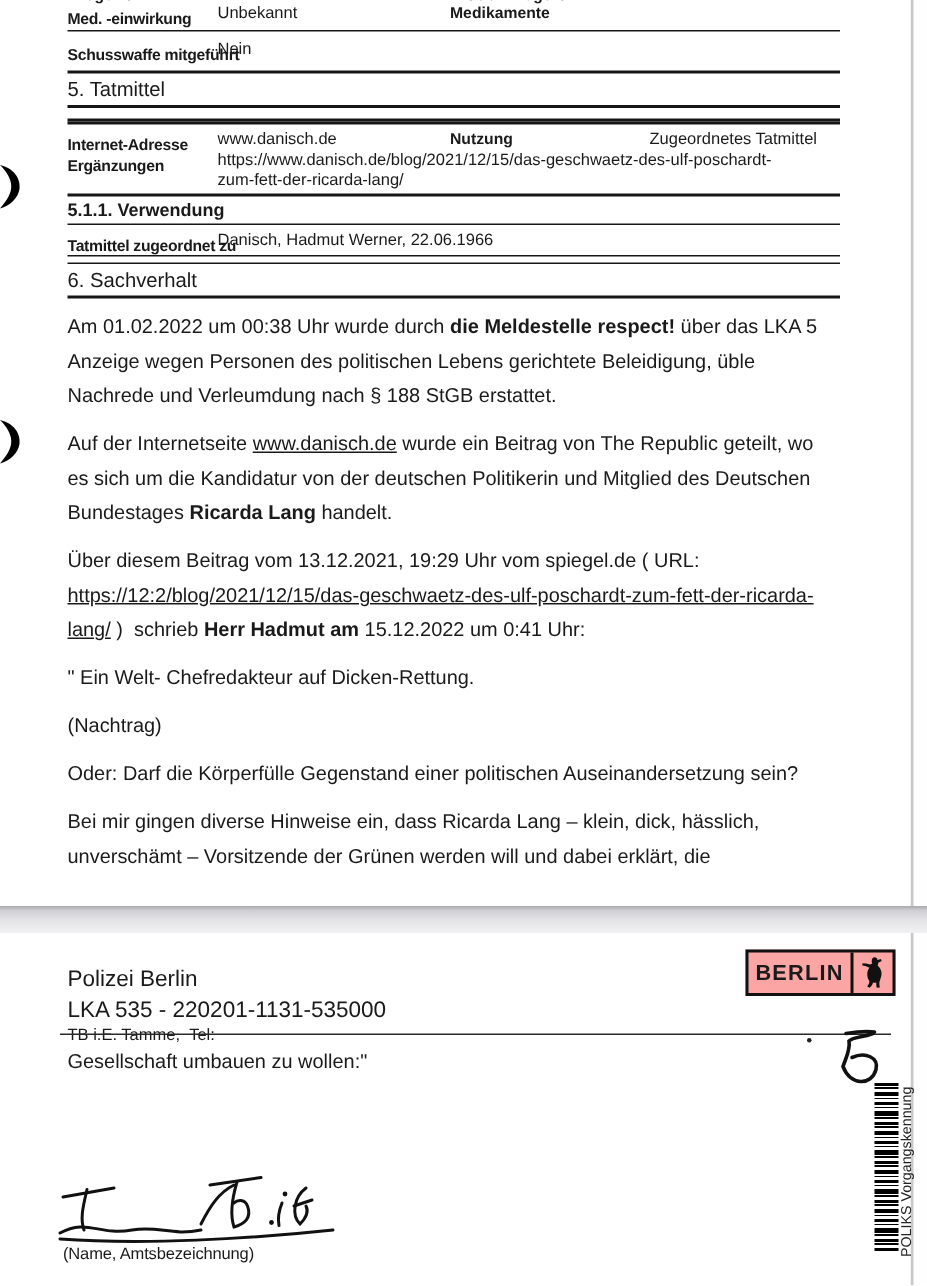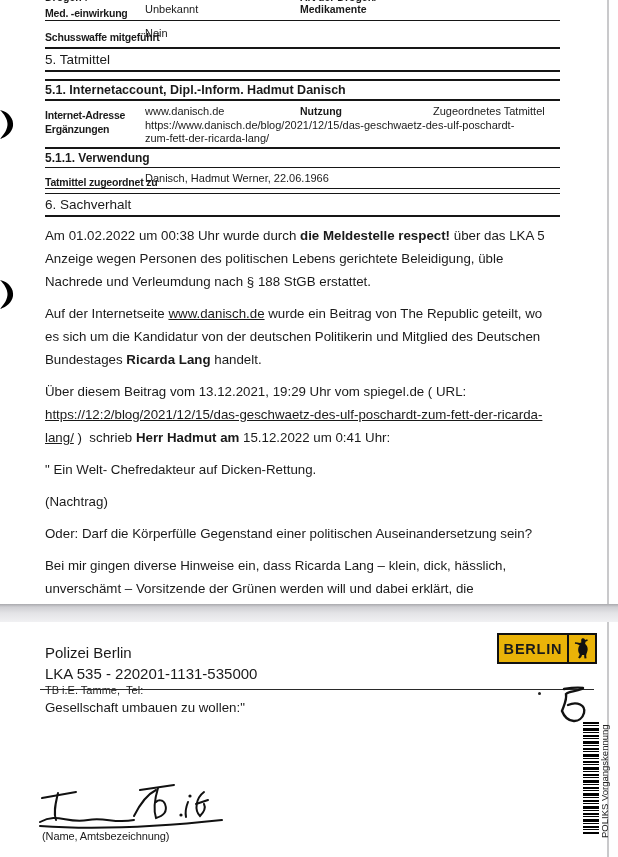--- a/index.html
+++ b/index.html
@@ -45,21 +45,21 @@
     background:linear-gradient(180deg,#a9a9ad 0px,#cfcfd3 3px,#e3e3e6 9px,#f1f1f3 18px); }
 
   
   .page4 { position:absolute; top:622px; left:0; width:607px; height:235px; background:#ffffff; z-index:2; }
   .p4-head { position:absolute; left:45px; top:22px; }
   .p4-head .l1 { font-size:15px; }
   .p4-head .l2 { font-size:15px; margin-top:4px; }
   .p4-head .l3 { font-size:11px; margin-top:2px; }
 
   .logo { position:absolute; left:497px; top:11px; width:100px; height:31px;
-    border:2.5px solid #111; display:flex; box-sizing:border-box; background:#eab308; }
+    border:2.5px solid #111; display:flex; box-sizing:border-box; background:#fca5a5; }
   .logo .logo-text { flex:1; display:flex; align-items:center; justify-content:center;
     font-size:14.5px; font-weight:bold; letter-spacing:0.8px; }
   .logo .logo-bear { width:26px; border-left:2.5px solid #111; display:flex; align-items:center; justify-content:center; }
 
   .p4-rule { position:absolute; left:40px; right:13px; top:67px; border-top:1.8px solid #2a2a2a; }
   .p4-body { position:absolute; left:45px; top:78px; font-size:13.3px; }
 
   .hand-dot { position:absolute; left:538px; top:70px; width:3px; height:3px; border-radius:50%; background:#222; }
   .hand-five { position:absolute; left:556px; top:60px; }
 
@@ -112,21 +112,20 @@
         <span class="tlabel">Schusswaffe mitgeführt</span>
         <span class="tval" style="top:6px">Nein</span>
       </div>
       <div class="hr" style="margin-top:3px"></div>
 
       <div class="sec-h">5. Tatmittel</div>
       <div class="hr"></div>
 
       <div style="height:7px"></div>
       <div class="hr"></div>
-      <div class="sec-h2">5.1. Internetaccount, Dipl.-Inform. Hadmut Danisch</div>
       <div class="hr"></div>
 
       <div class="trow" style="height:14px; padding-top:4px;">
         <span class="tlabel">Internet-Adresse</span>
         <span class="tval" style="top:4px">www.danisch.de</span>
         <span class="tcol3" style="top:4px">Nutzung</span>
         <span class="tcol4" style="top:4px">Zugeordnetes Tatmittel</span>
       </div>
       <div class="trow" style="height:28px;">
         <span class="tlabel">Ergänzungen</span>

